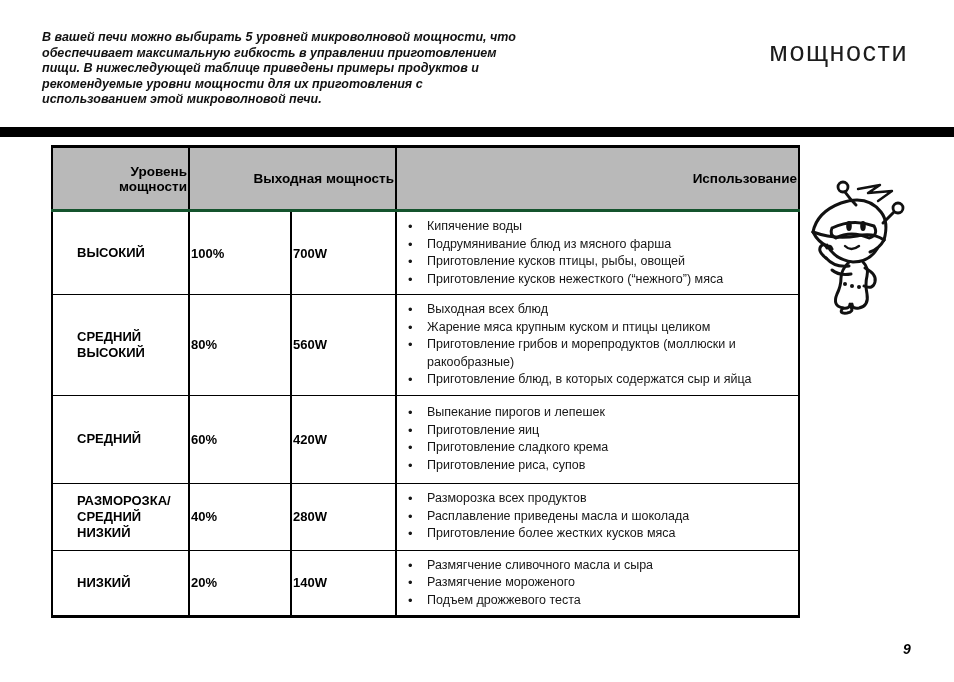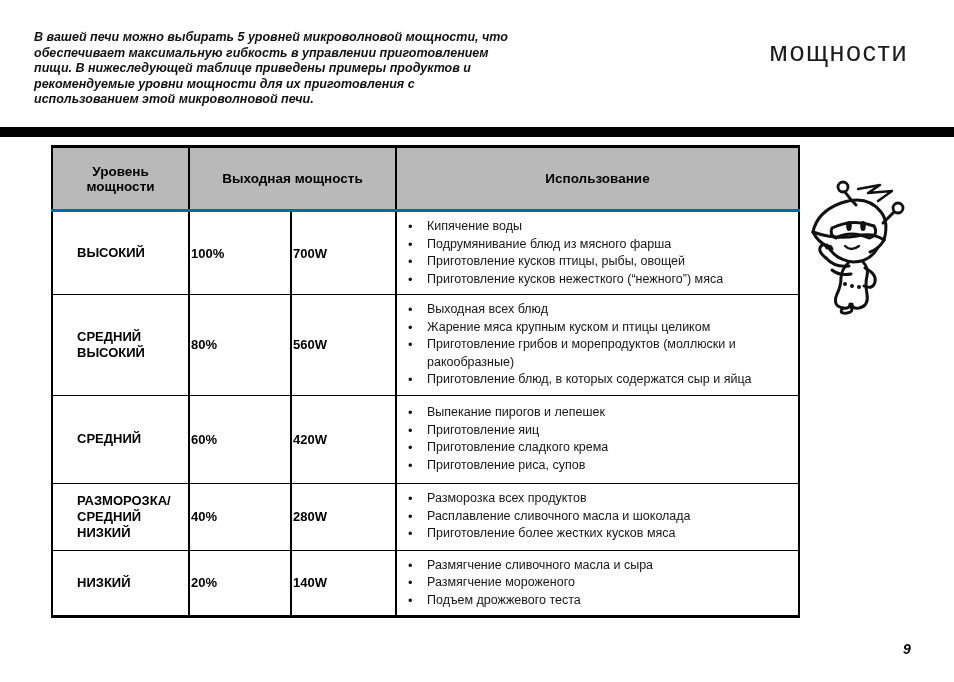--- a/index.html
+++ b/index.html
@@ -8,21 +8,21 @@
     background: #ffffff;
     position: relative;
     overflow: hidden;
     font-family: "Liberation Sans", sans-serif;
     color: #000;
   }
 
   
   .intro {
     position: absolute;
-    left: 34px; top: 30px;
+    left: 42px; top: 30px;
     width: 486px;
     font-size: 12.5px;
     line-height: 15.6px;
     font-style: italic;
     font-weight: bold;
     white-space: pre-line;
     color: #111;
   }
 
   
@@ -66,23 +66,23 @@
   col.c-level { width: 137px; }
   col.c-pct   { width: 102px; }
   col.c-watt  { width: 105px; }
   col.c-usage { width: 403px; }
 
   th {
     background: #b9b9b9;
     height: 59px;
     font-size: 13.5px;
     font-weight: bold;
-    text-align: center;
+    text-align: right;
     vertical-align: middle;
-    border-bottom: 3px solid #0369a1;
+    border-bottom: 3px solid #14532d;
     border-left: 2px solid #000;
     white-space: pre-line;
   }
   th:first-child { border-left: none; }
 
   td {
     border-left: 2px solid #000;
     border-top: 1.5px solid #000;
     vertical-align: middle;
     font-size: 13px;
@@ -212,21 +212,21 @@
   </tr>
 
   <tr>
     <td class="level">РАЗМОРОЗКА/
 СРЕДНИЙ НИЗКИЙ</td>
     <td class="pct">40%</td>
     <td class="watt">280W</td>
     <td class="usage">
       <ul class="uses">
             <li>Разморозка всех продуктов</li>
-            <li>Расплавление сливочного масла и шоколада</li>
+            <li>Расплавление приведены масла и шоколада</li>
             <li>Приготовление более жестких кусков мяса</li>
           </ul>
     </td>
   </tr>
 
   <tr>
     <td class="level">НИЗКИЙ</td>
     <td class="pct">20%</td>
     <td class="watt">140W</td>
     <td class="usage">

